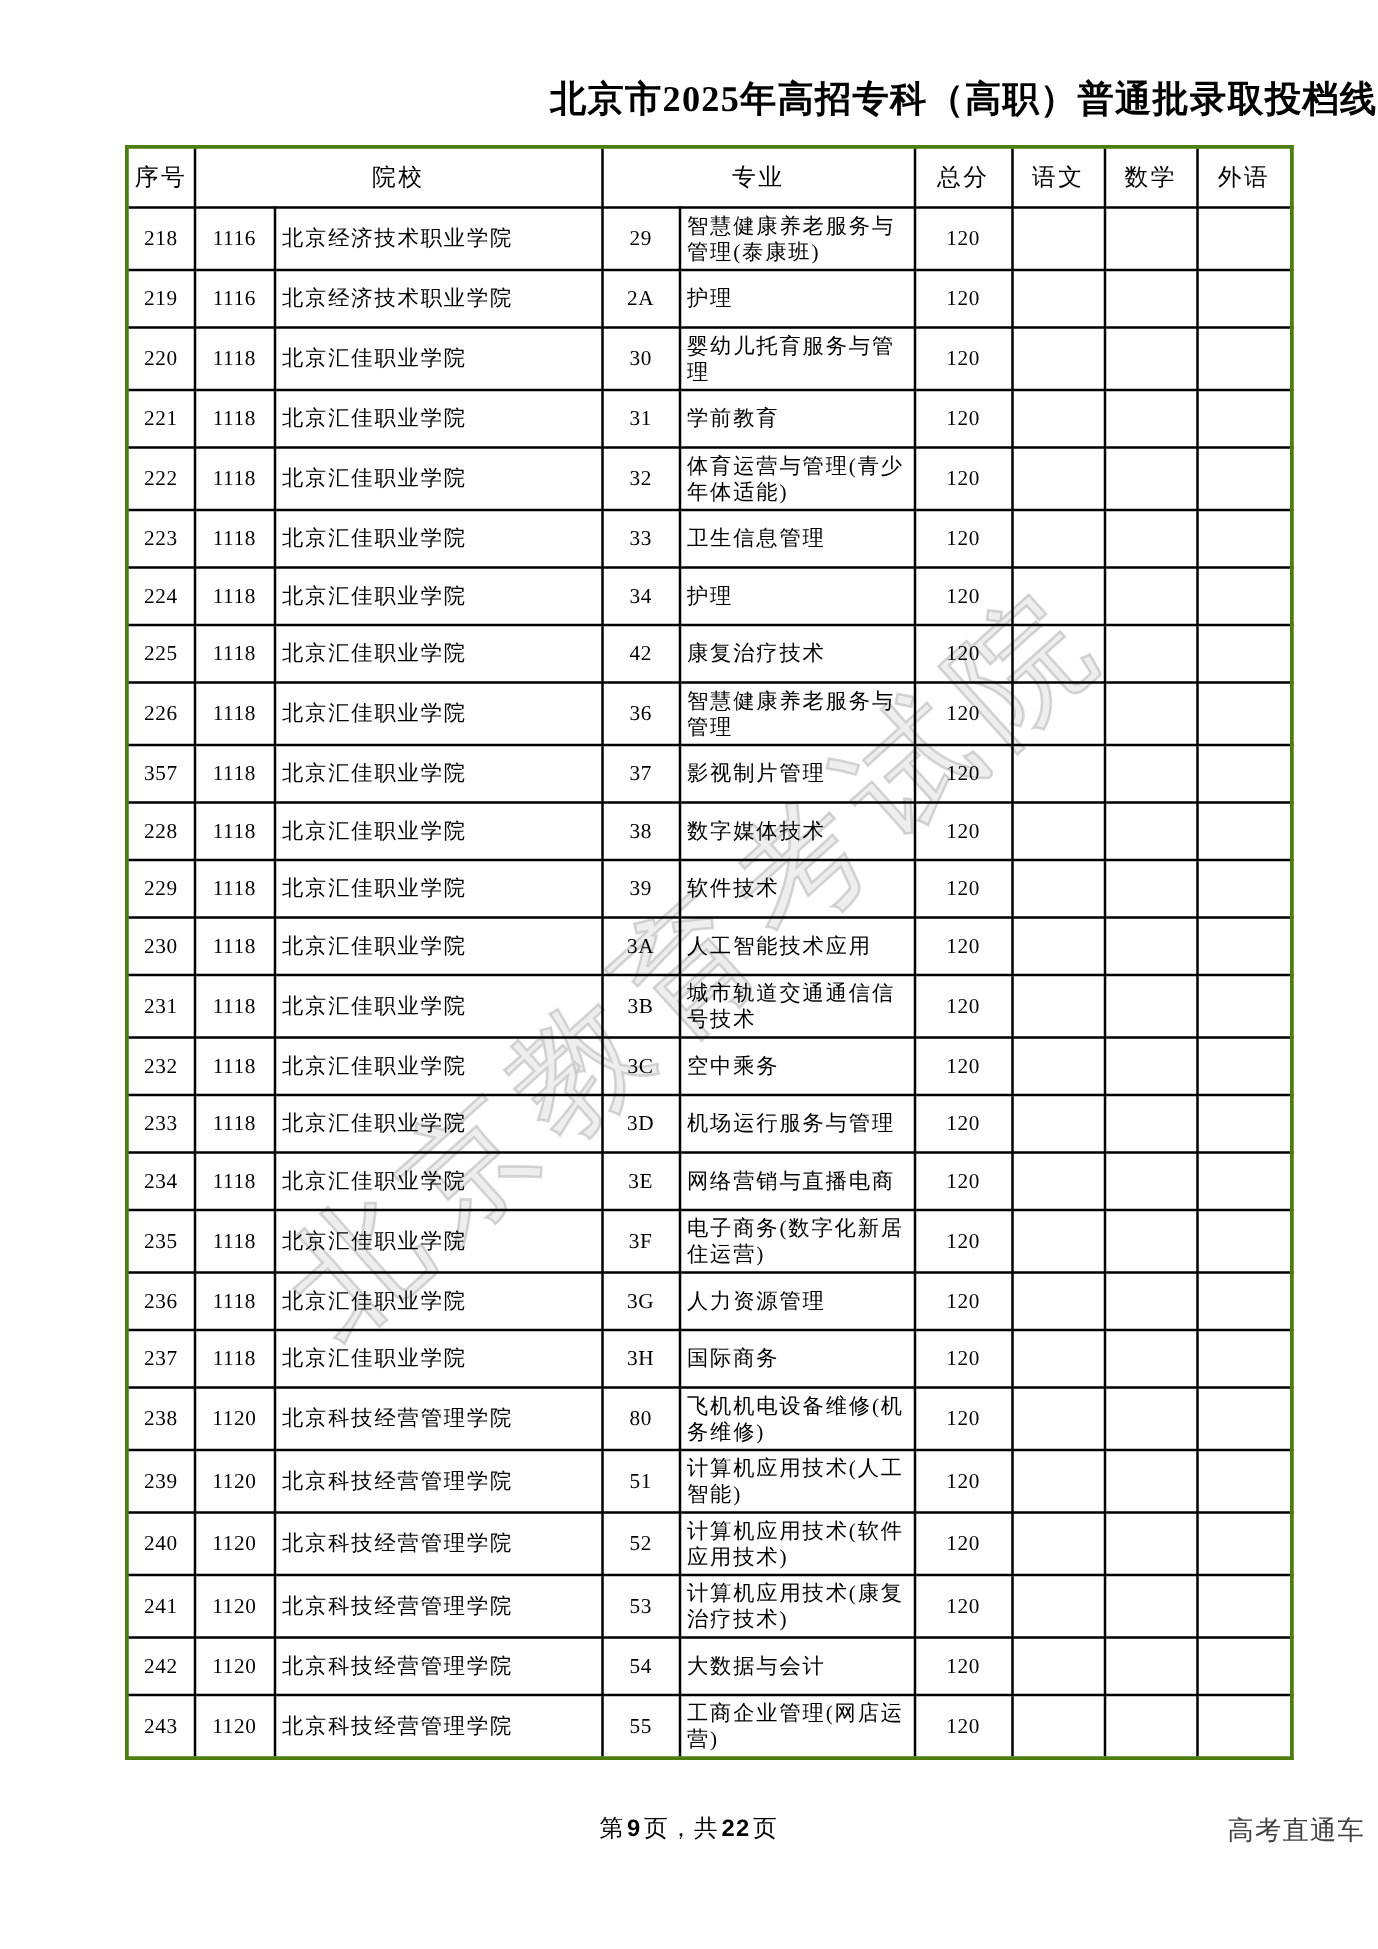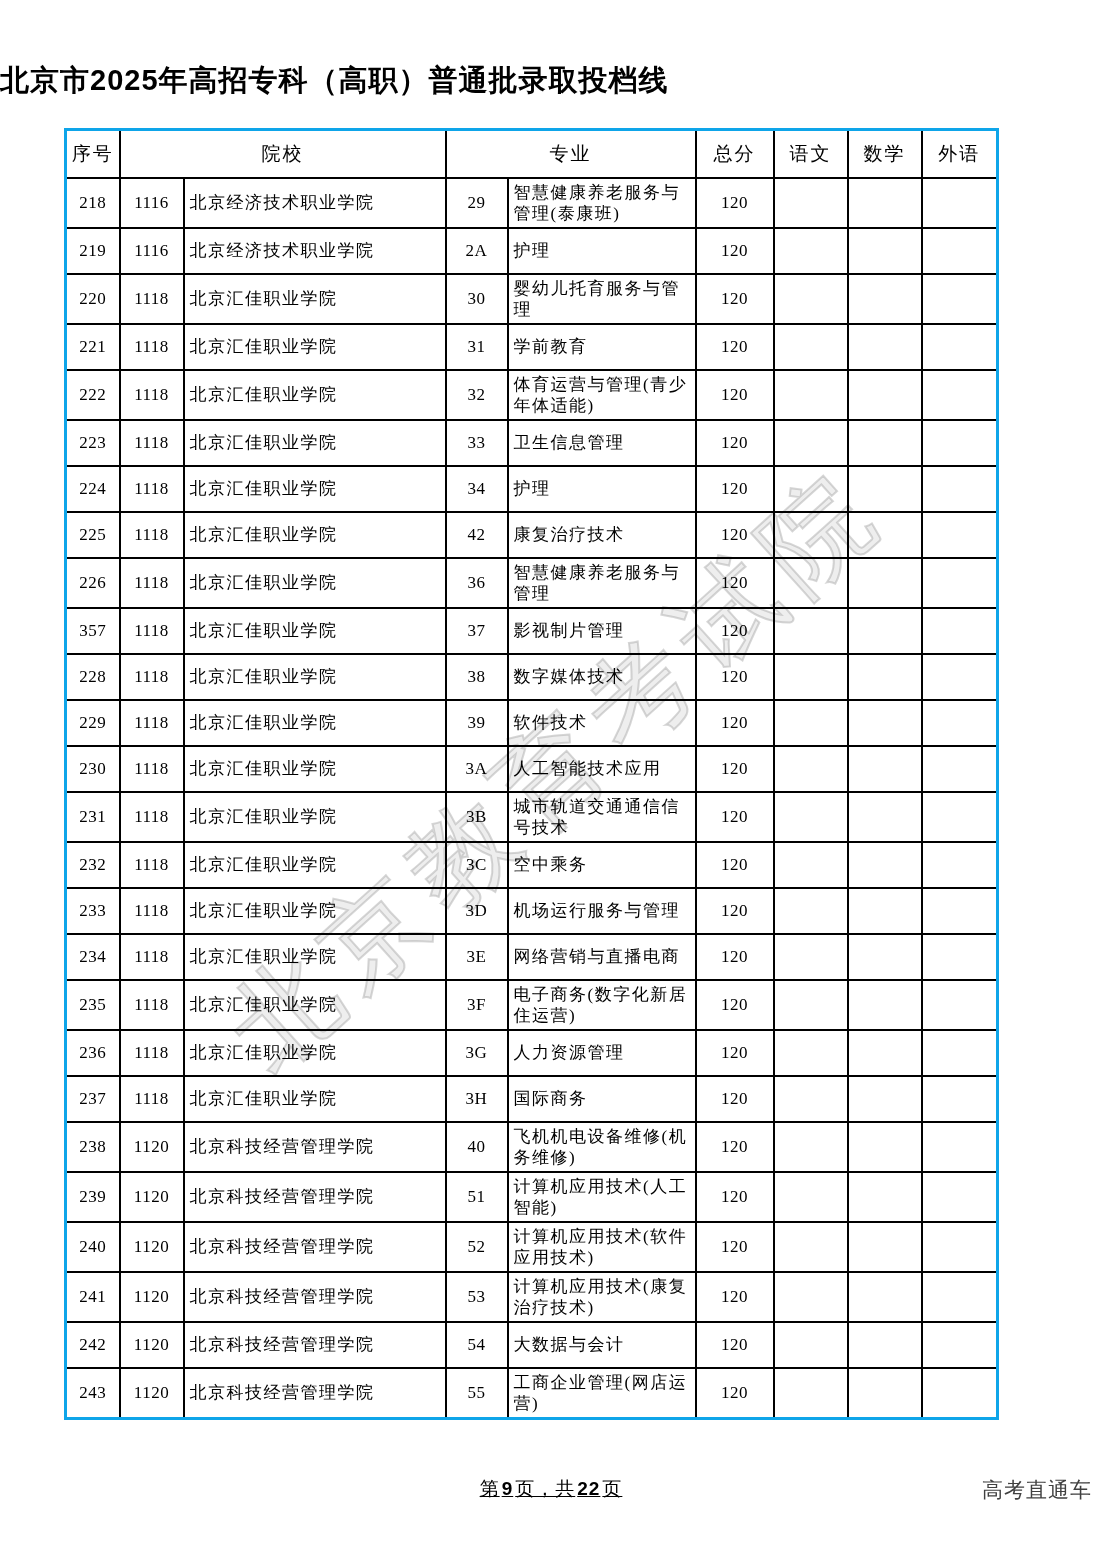--- a/index.html
+++ b/index.html
@@ -24,36 +24,36 @@
     white-space: nowrap;
     color: rgba(200, 200, 200, 0.30);
     -webkit-text-stroke: 2px rgba(165, 165, 165, 0.45);
     z-index: 0;
     pointer-events: none;
     user-select: none;
   }
   .page-title {
     position: relative;
     z-index: 1;
-    margin: 62px 0 30px 0;
-    text-align: left;
-    font-family: Liberation Sans, sans-serif;
+    margin: 62px 0 18px 0;
+    text-align: right;
+    font-family: Liberation Serif, serif;
     font-size: 29px;
     line-height: 36px;
     font-weight: bold;
     letter-spacing: 1px;
   }
   table.score-table {
     position: relative;
     z-index: 1;
-    margin-left: 64px;
+    margin-left: 100px;
     width: 932px;
     table-layout: fixed;
     border-collapse: collapse;
-    border: 3px solid #0ea5e9;
+    border: 3px solid #4d7c0f;
     background: transparent;
   }
   .score-table th, .score-table td {
     border: 2px solid #000;
     overflow: hidden;
   }
   .score-table thead tr { height: 48px; }
   .score-table tbody tr { height: 46px; }
   .score-table th {
     font-family: "Liberation Sans", "DejaVu Sans", sans-serif;
@@ -72,24 +72,23 @@
   }
   td.c-seq, td.c-scode, td.c-mcode, td.c-total,
   td.c-chinese, td.c-math, td.c-foreign {
     text-align: center;
     letter-spacing: 0.5px;
   }
   td.c-sname, td.c-mname { text-align: left; }
   .footer {
     position: relative;
     z-index: 1;
-    margin-top: 56px;
+    margin-top: 42px;
     width: 100%;
     height: 30px;
-    text-decoration: underline;
   }
   .page-info {
     text-align: center;
     font-size: 19px;
     letter-spacing: 1px;
   }
   .page-info .num {
     font-family: "Liberation Sans", "DejaVu Sans", sans-serif;
     font-weight: bold;
     margin: 0 2px;
@@ -352,21 +351,21 @@
     <td class="c-mname">国际商务</td>
     <td class="c-total">120</td>
     <td class="c-chinese"></td>
     <td class="c-math"></td>
     <td class="c-foreign"></td>
   </tr>
       <tr>
     <td class="c-seq">238</td>
     <td class="c-scode">1120</td>
     <td class="c-sname">北京科技经营管理学院</td>
-    <td class="c-mcode">40</td>
+    <td class="c-mcode">80</td>
     <td class="c-mname">飞机机电设备维修(机务维修)</td>
     <td class="c-total">120</td>
     <td class="c-chinese"></td>
     <td class="c-math"></td>
     <td class="c-foreign"></td>
   </tr>
       <tr>
     <td class="c-seq">239</td>
     <td class="c-scode">1120</td>
     <td class="c-sname">北京科技经营管理学院</td>

